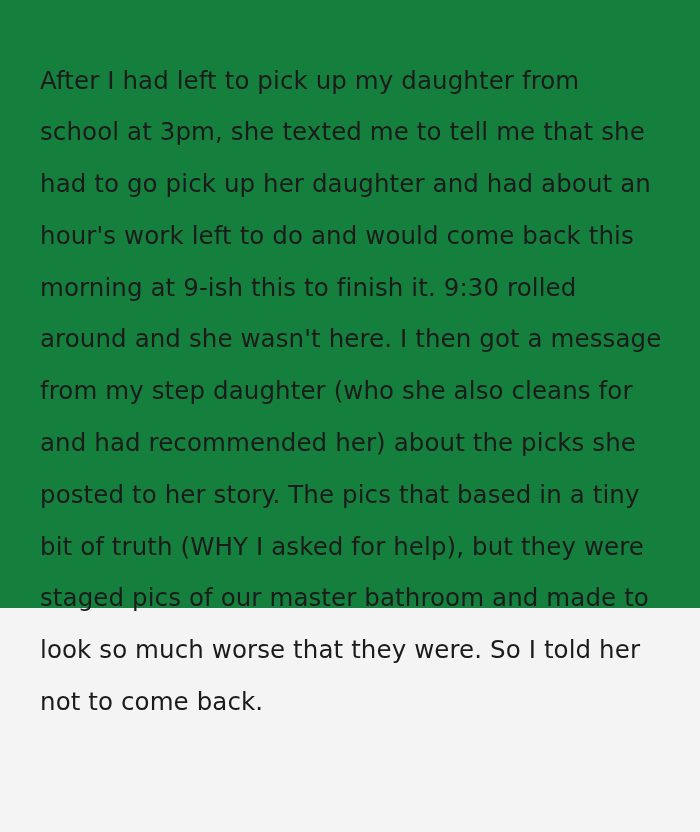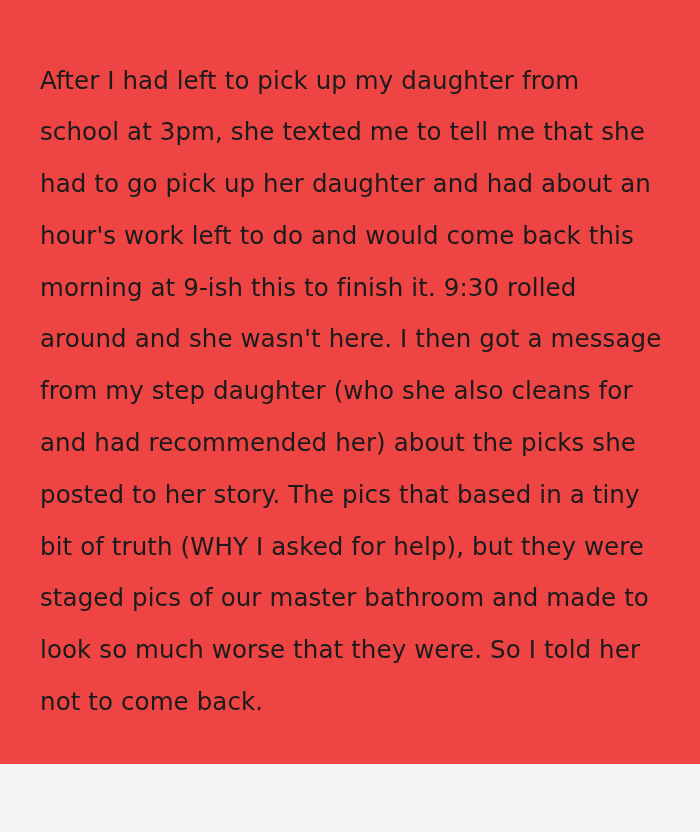--- a/index.html
+++ b/index.html
@@ -8,23 +8,23 @@
   }
   body {
     width: 700px;
     height: 832px;
     background: #f4f4f4;
     font-family: "DejaVu Sans", sans-serif;
     overflow: hidden;
   }
   .page {
     width: 700px;
-    height: 764px;
+    height: 608px;
     box-sizing: border-box;
-    background: #ef4444;
+    background: #15803d;
     padding: 30px 38px 30px 40px;
     display: block;
   }
   .story-text {
     font-size: 24.5px;
     line-height: 51.8px;
     color: #1b1b1b;
     letter-spacing: 0.1px;
     white-space: pre-wrap;
     word-wrap: break-word;

